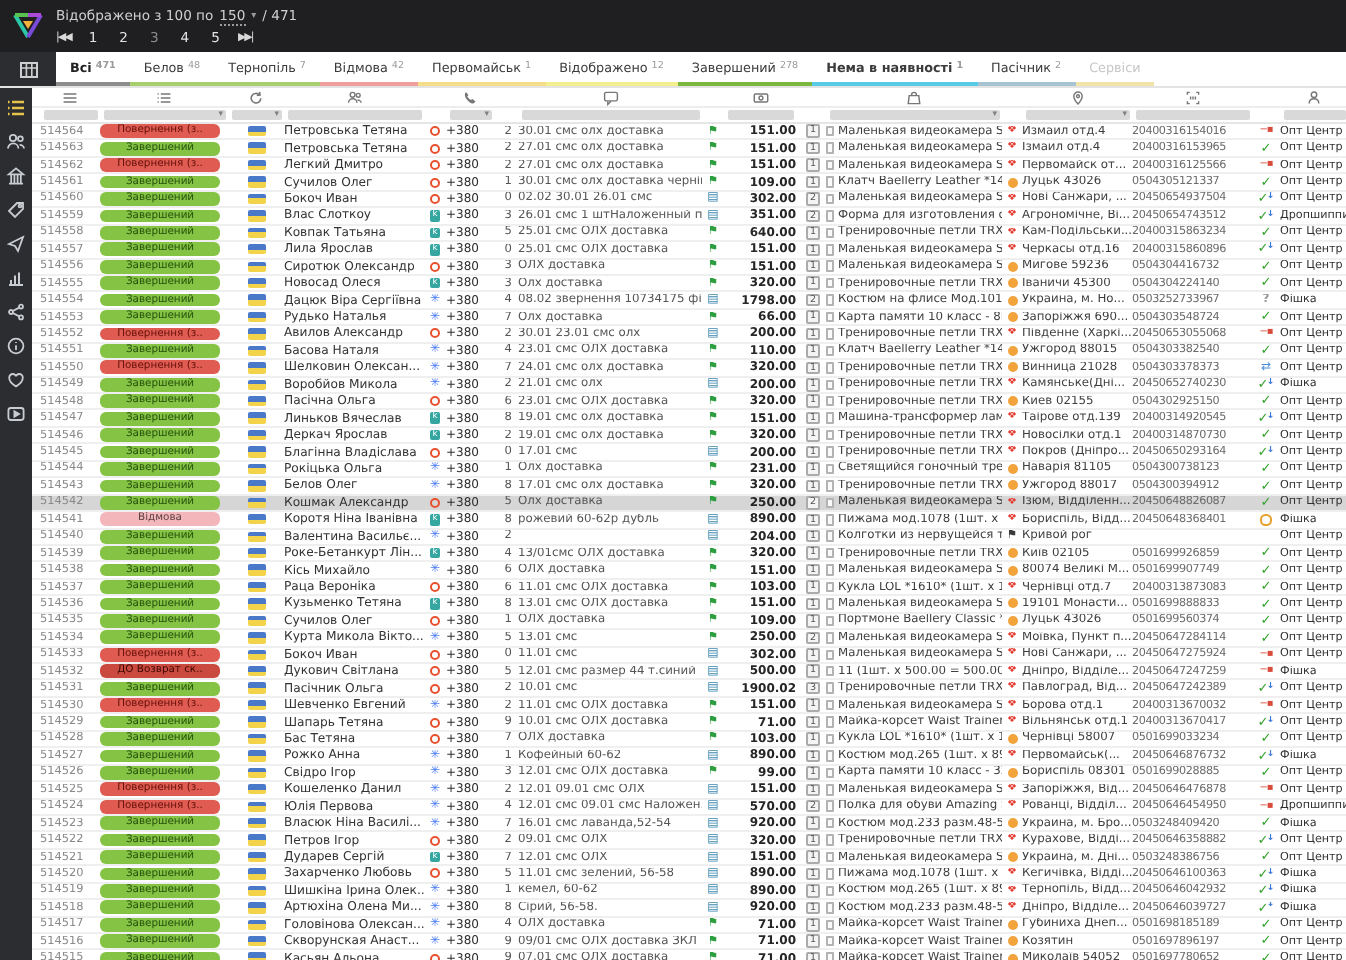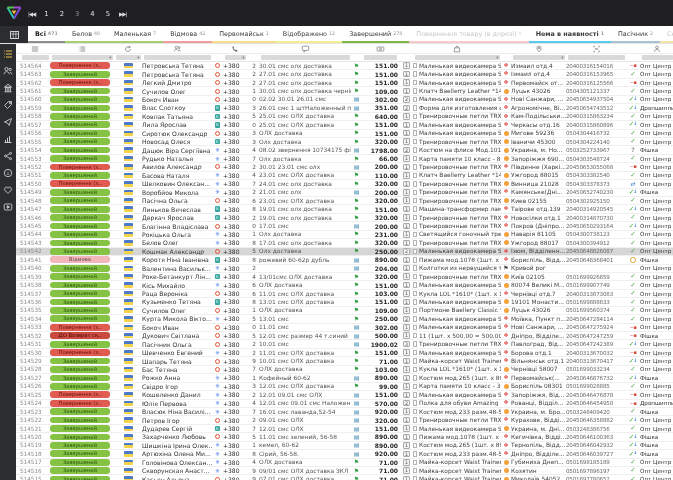--- a/index.html
+++ b/index.html
@@ -110,20 +110,26 @@
     <div class="logo-area">
       <svg width="16" height="14" viewBox="0 0 16 14">
         <path d="M1.5 1.5 L8 12.5" stroke="#2cc6a8" stroke-width="2" fill="none"></path>
         <path d="M14.5 1.5 L8 12.5" stroke="#7a4bd8" stroke-width="2" fill="none"></path>
         <path d="M1.5 1.5 H8" stroke="#58c24f" stroke-width="2" fill="none"></path>
         <path d="M8 1.5 H14.5" stroke="#a94bd8" stroke-width="2" fill="none"></path>
         <path d="M5.5 4.5 L8 8.5 L10.5 4.5z" fill="#f2b33c"></path>
       </svg>
     </div>
     <div class="topbar-lines">
+      <div class="tline1">
+        <span>Відображено з 100 по</span>
+        <span class="pp">150</span>
+        <span class="caret">▾</span>
+        <span>/ 471</span>
+      </div>
       <div class="tline2">
         <span class="pgbtn">|◀◀</span>
         <span id="pages" style="display:flex;gap:11px">
             <span class="page">1</span>
             <span class="page">2</span>
             <span class="page current">3</span>
             <span class="page">4</span>
             <span class="page">5</span>
           </span>
         <span class="pgbtn">▶▶|</span>
@@ -141,42 +147,38 @@
     <div class="tabs" id="tabs">
         <div class="tab active" style="border-bottom-color: rgb(141, 141, 141);">
           <span class="lbl">Всі</span>
           <span class="cnt">471</span>
         </div>
         <div class="tab" style="border-bottom-color: rgb(165, 208, 109);">
           <span class="lbl">Белов</span>
           <span class="cnt">48</span>
         </div>
         <div class="tab" style="border-bottom-color: rgb(165, 208, 109);">
-          <span class="lbl">Маленькая</span>
+          <span class="lbl">Тернопіль</span>
           <span class="cnt">7</span>
         </div>
         <div class="tab" style="border-bottom-color: rgb(240, 157, 157);">
           <span class="lbl">Відмова</span>
           <span class="cnt">42</span>
         </div>
         <div class="tab" style="border-bottom-color: rgb(245, 221, 138);">
           <span class="lbl">Первомайськ</span>
           <span class="cnt">1</span>
         </div>
         <div class="tab" style="border-bottom-color: rgb(243, 239, 142);">
           <span class="lbl">Відображено</span>
           <span class="cnt">12</span>
         </div>
         <div class="tab" style="border-bottom-color: rgb(124, 184, 63);">
           <span class="lbl">Завершений</span>
           <span class="cnt">278</span>
-        </div>
-        <div class="tab faded" style="border-bottom-color: rgb(245, 201, 206);">
-          <span class="lbl">Повернення товару (в дорозі)</span>
-          <span class="cnt">0</span>
         </div>
         <div class="tab" style="border-bottom-color: rgb(89, 203, 232); font-weight: bold;">
           <span class="lbl">Нема в наявності</span>
           <span class="cnt">1</span>
         </div>
         <div class="tab" style="border-bottom-color: rgb(168, 196, 211);">
           <span class="lbl">Пасічник</span>
           <span class="cnt">2</span>
         </div>
         <div class="tab faded" style="border-bottom-color: rgb(242, 227, 168);">

